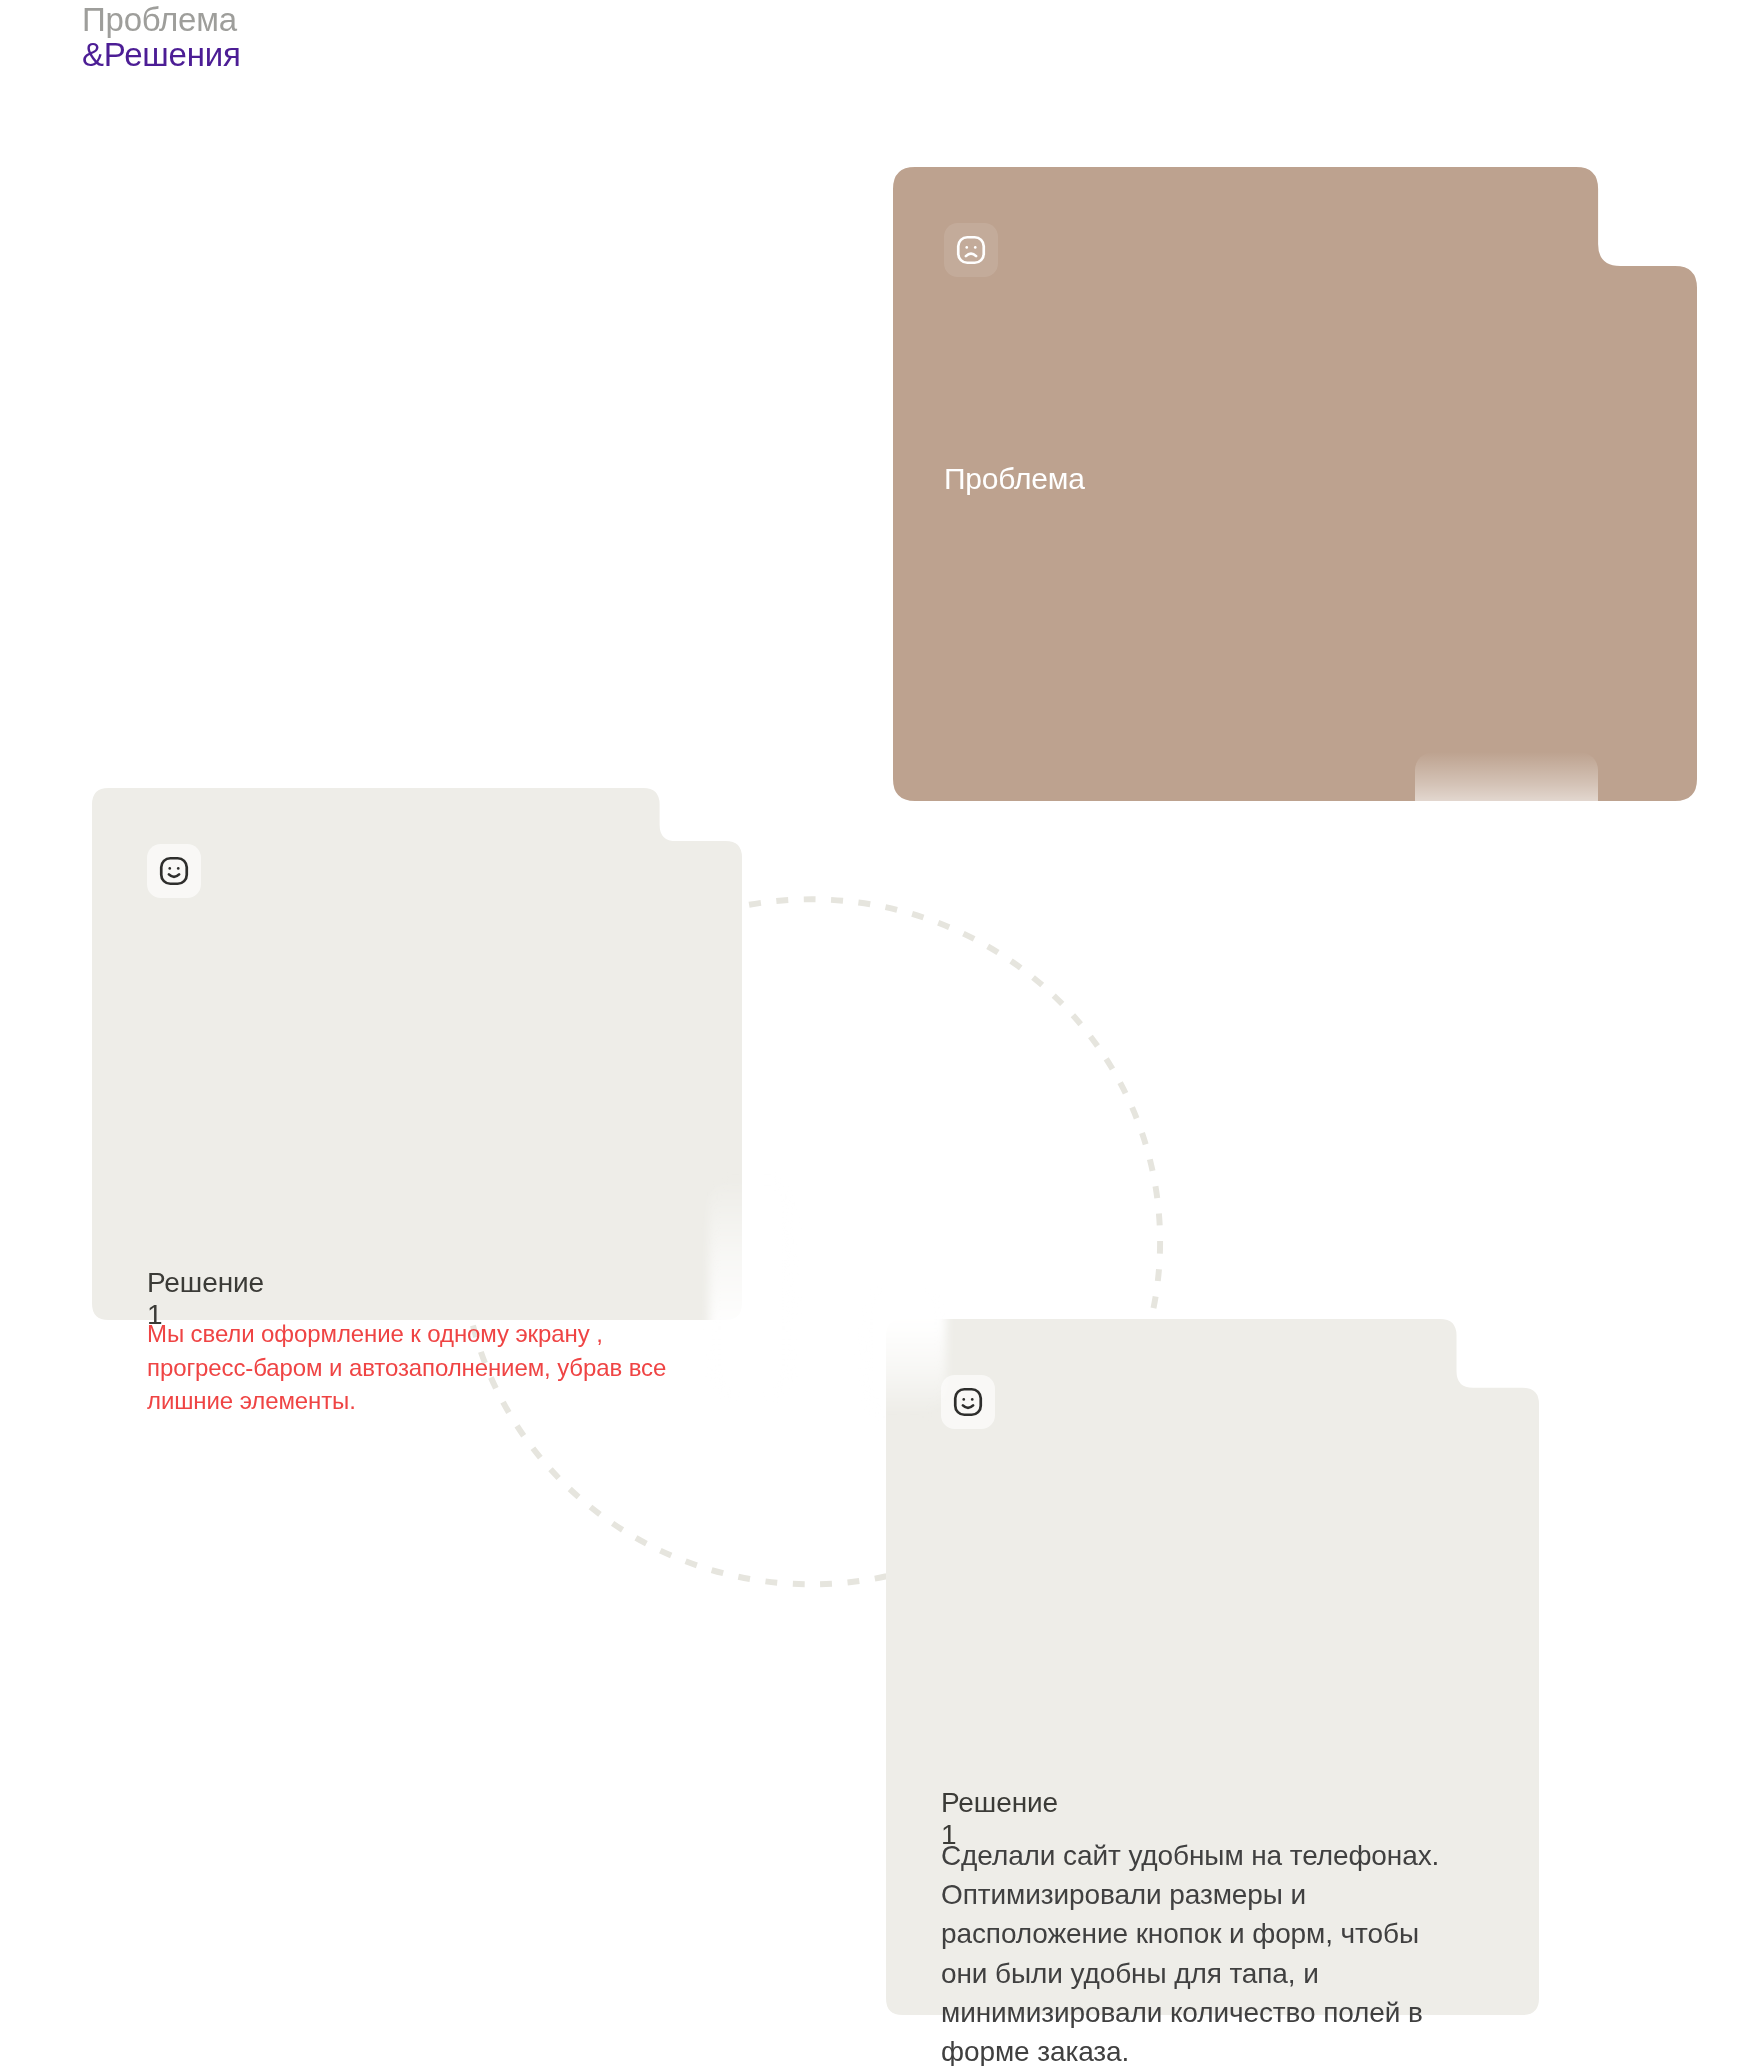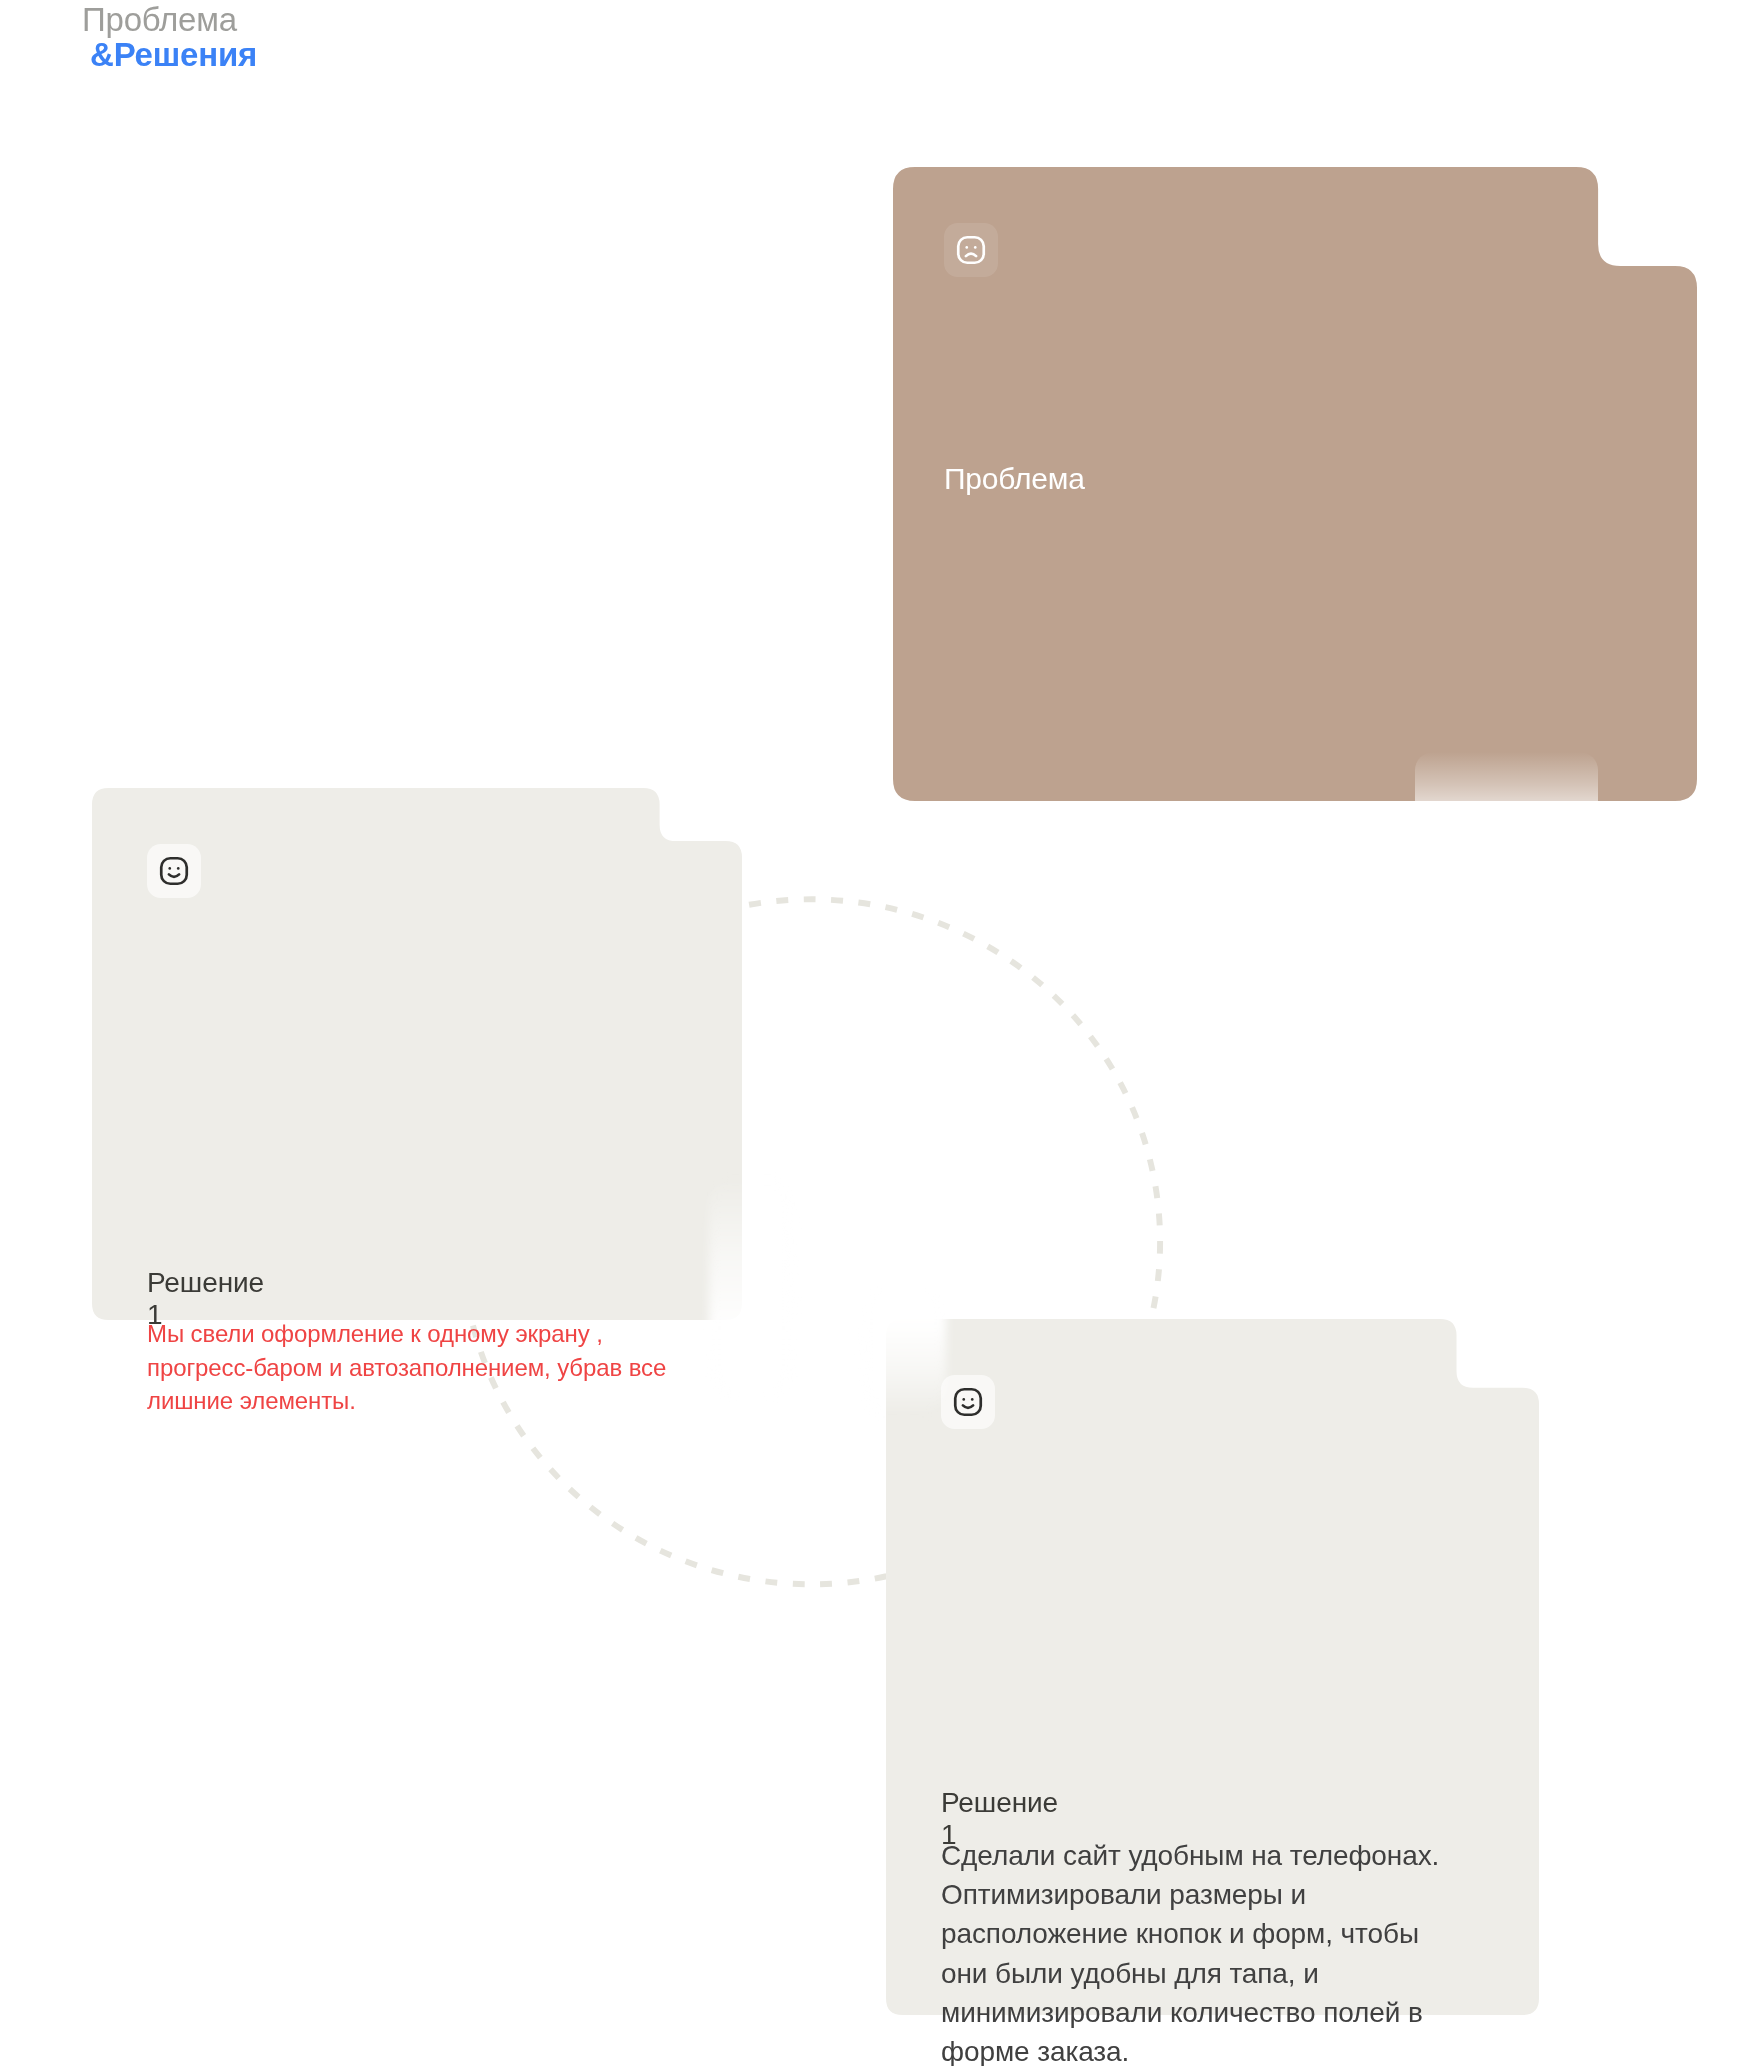--- a/index.html
+++ b/index.html
@@ -17,21 +17,21 @@
     position:absolute;
     left:82px; top:2.7px;
     line-height:1.06;
   }
   .header .ln{
     display:block;
     font-size:33px;
     letter-spacing:-0.2px;
   }
   .header .ln-top{ color:#9E9E9B; font-weight:400; }
-  .header .ln-bot{ color:#3b82f6; font-weight:700;margin-left:8px; }
+  .header .ln-bot{ color:#4c1d95; font-weight:400; }
 
   
   .connector{
     position:absolute;
     left:0; top:0;
     width:1758px; height:2066px;
     pointer-events:none;
     z-index:1;
   }
 

